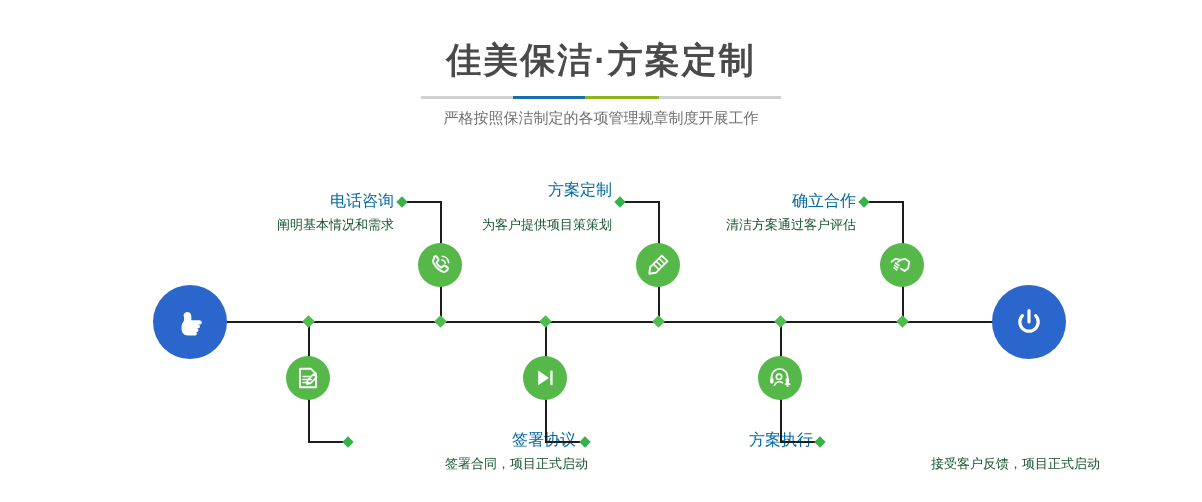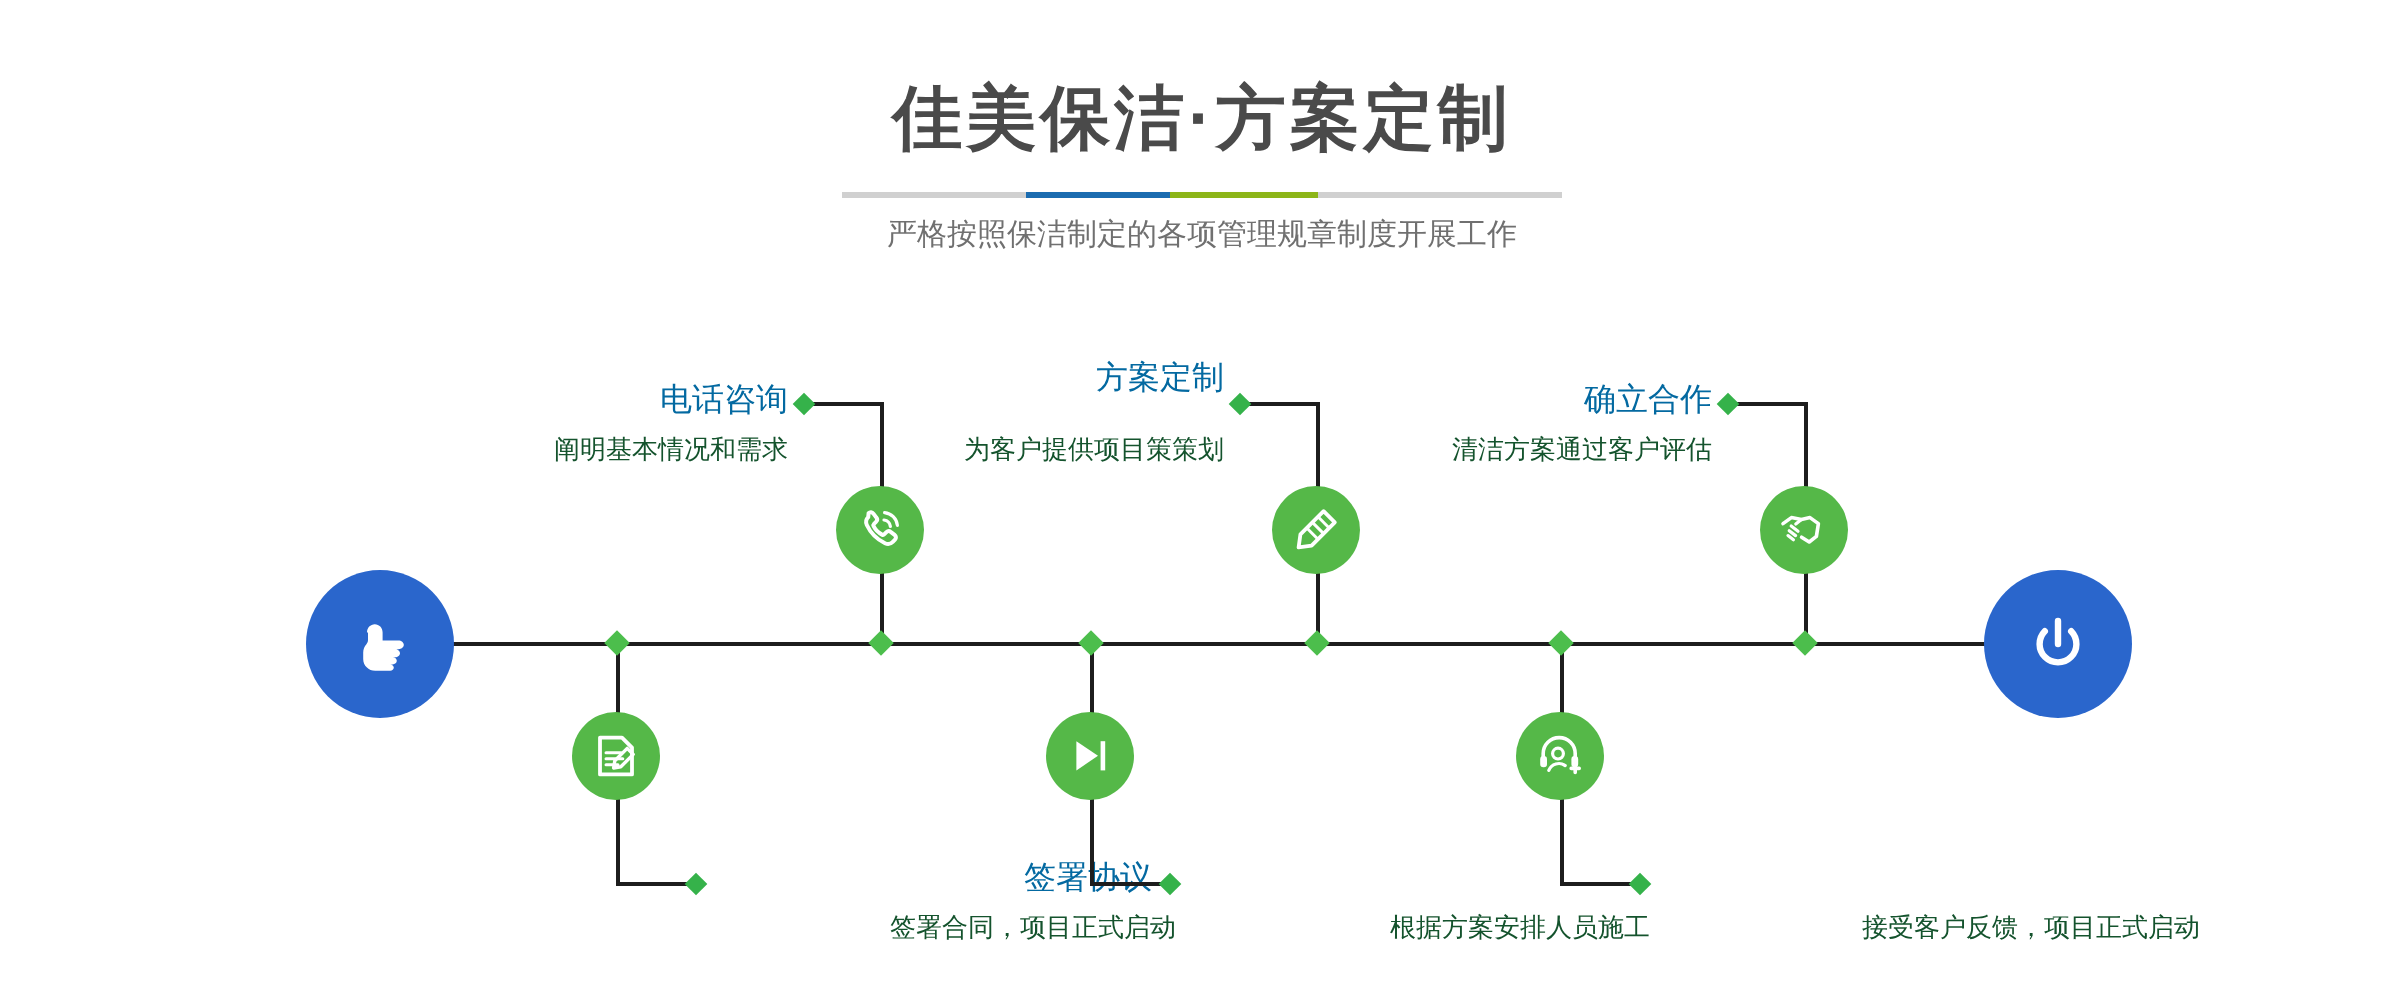--- a/index.html
+++ b/index.html
@@ -263,21 +263,21 @@
   <div class="hline" style="left:545px; top:441px; width:40px;"></div>
   <div class="diamond small" style="left:581px; top:438px;"></div>
   <div class="node-icon" style="left:523px; top:356px;">
     <span>
       <svg width="26" height="26" viewBox="0 0 26 26">
         <path fill="#ffffff" d="M6.2 5.6L17.0 12.9 6.2 20.2z"></path>
         <rect x="18.3" y="5.6" width="2.3" height="14.6" fill="#ffffff"></rect>
       </svg>
     </span>
   </div>
-  <div class="step-desc align-left" style="left:565px; top:455px; width:260px;">根据方案安排人员施工</div>
+  <div class="step-label align-left" style="left:593px; top:430px; width:220px;">方案执行</div>
 
   <div class="vline" style="left:780px; top:322px; height:120px;"></div>
   <div class="hline" style="left:780px; top:441px; width:40px;"></div>
   <div class="diamond small" style="left:816px; top:438px;"></div>
   <div class="node-icon" style="left:758px; top:356px;">
     <span>
       <svg width="26" height="26" viewBox="0 0 26 26">
         <path fill="none" stroke="#ffffff" stroke-width="1.8" stroke-linecap="round" d="M4.6 14.0v-2.2a8.0 8.0 0 0 1 16.0 0v2.2"></path>
         <rect x="3.1" y="13.0" width="3.4" height="5.6" rx="1.6" fill="#ffffff"></rect>
         <rect x="18.7" y="13.0" width="3.4" height="5.6" rx="1.6" fill="#ffffff"></rect>

